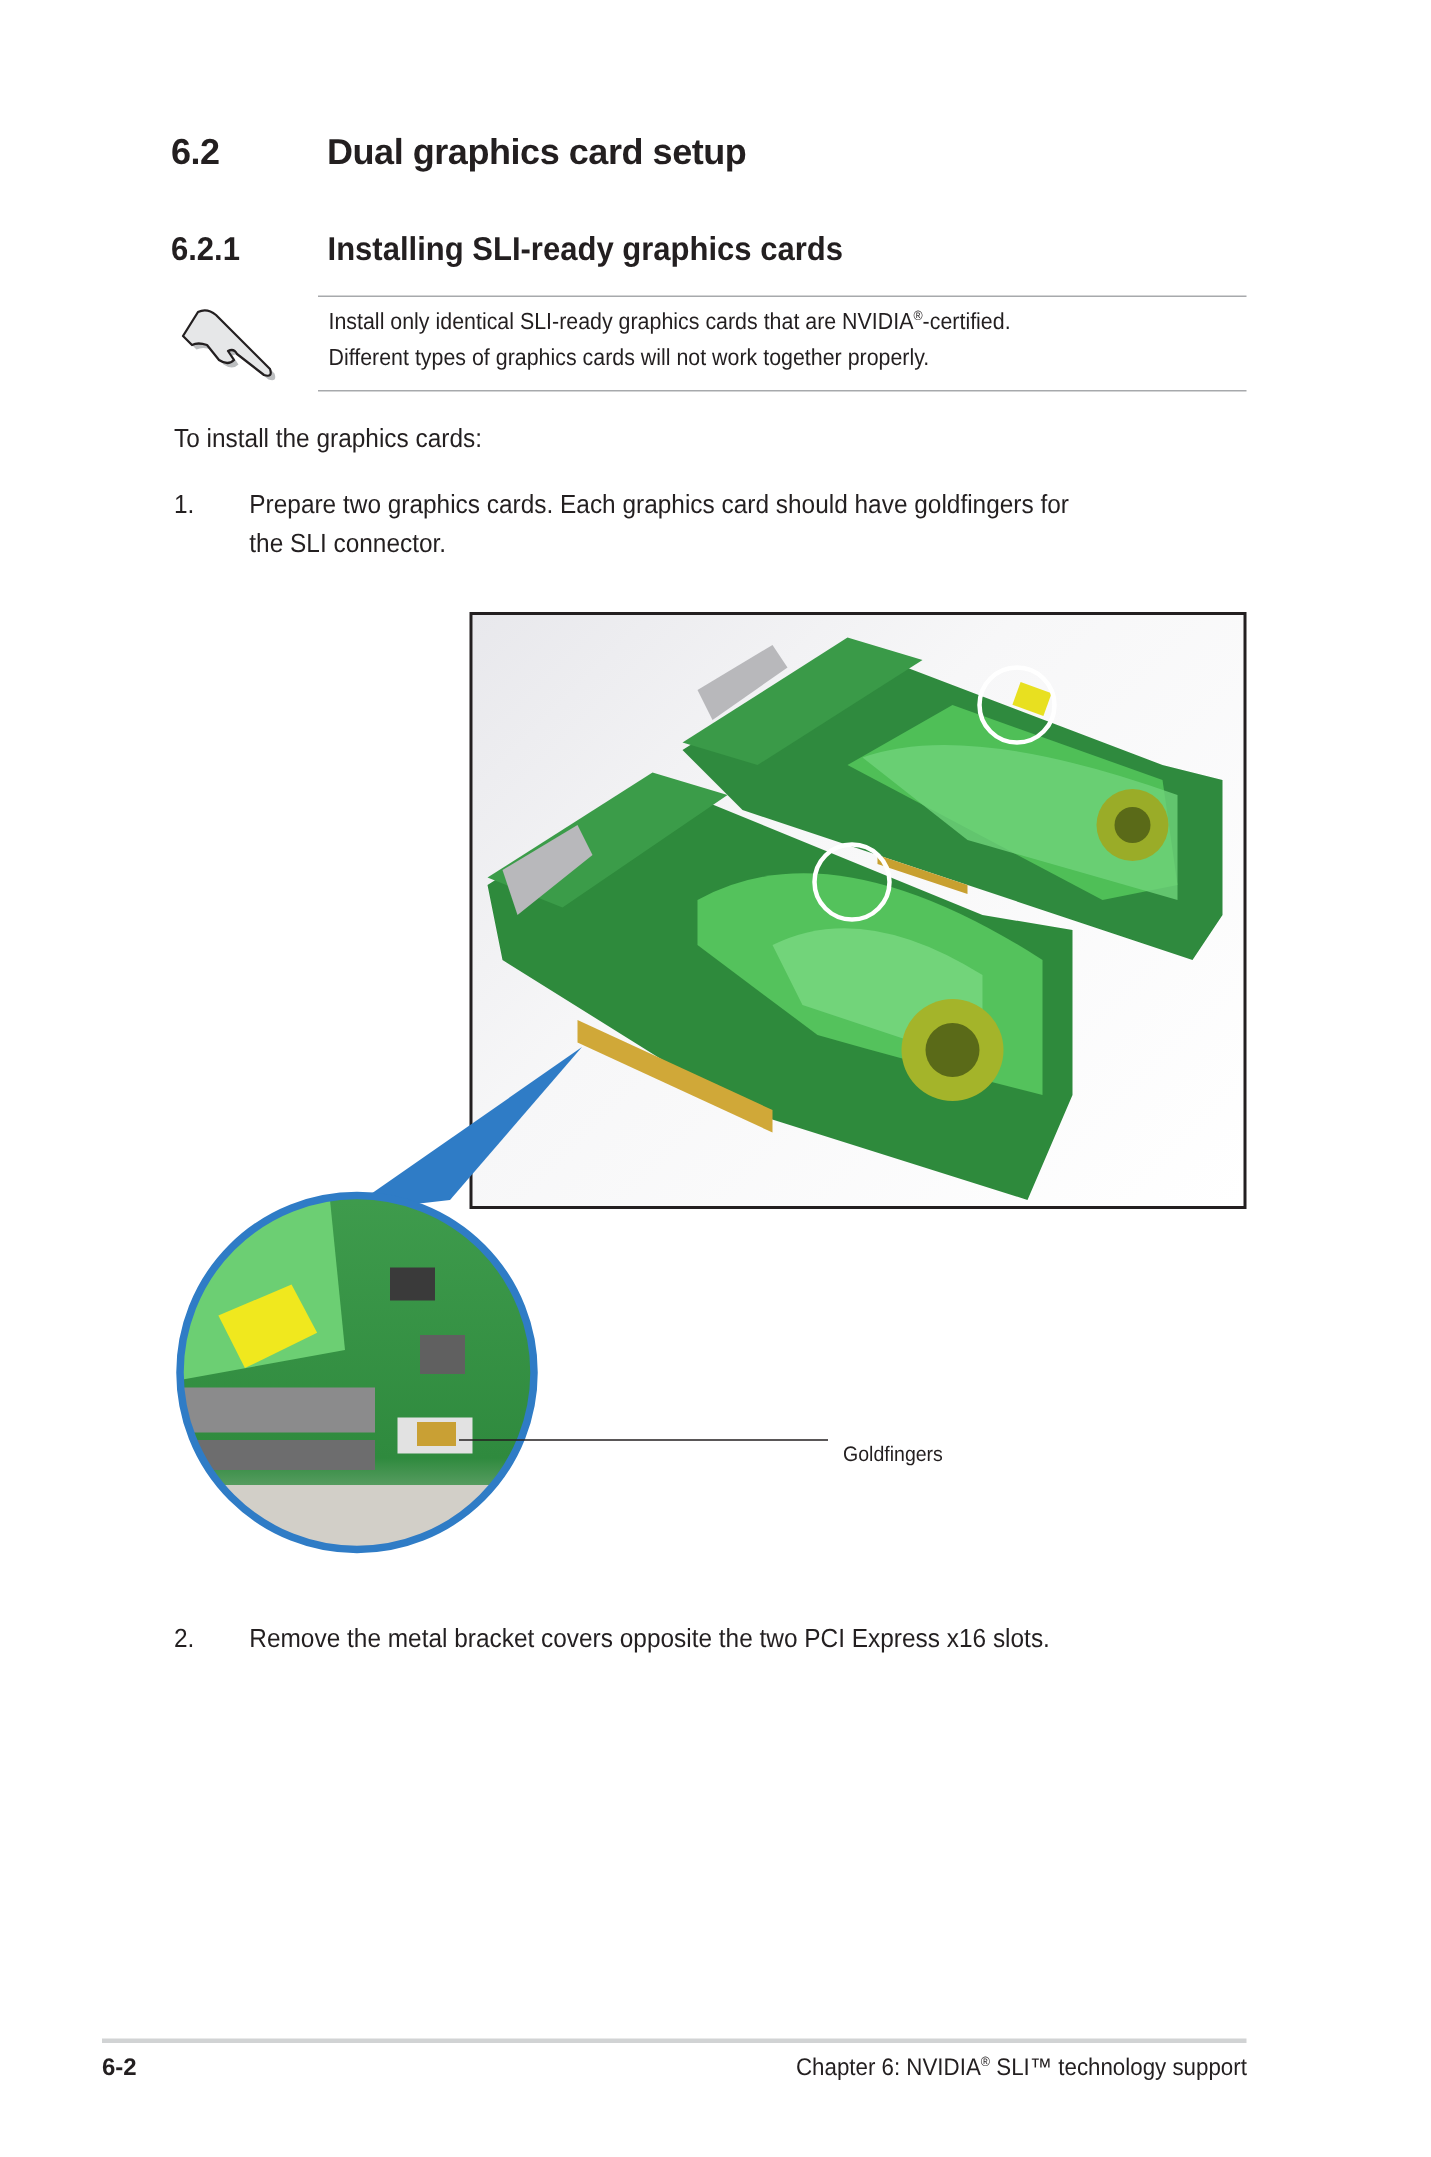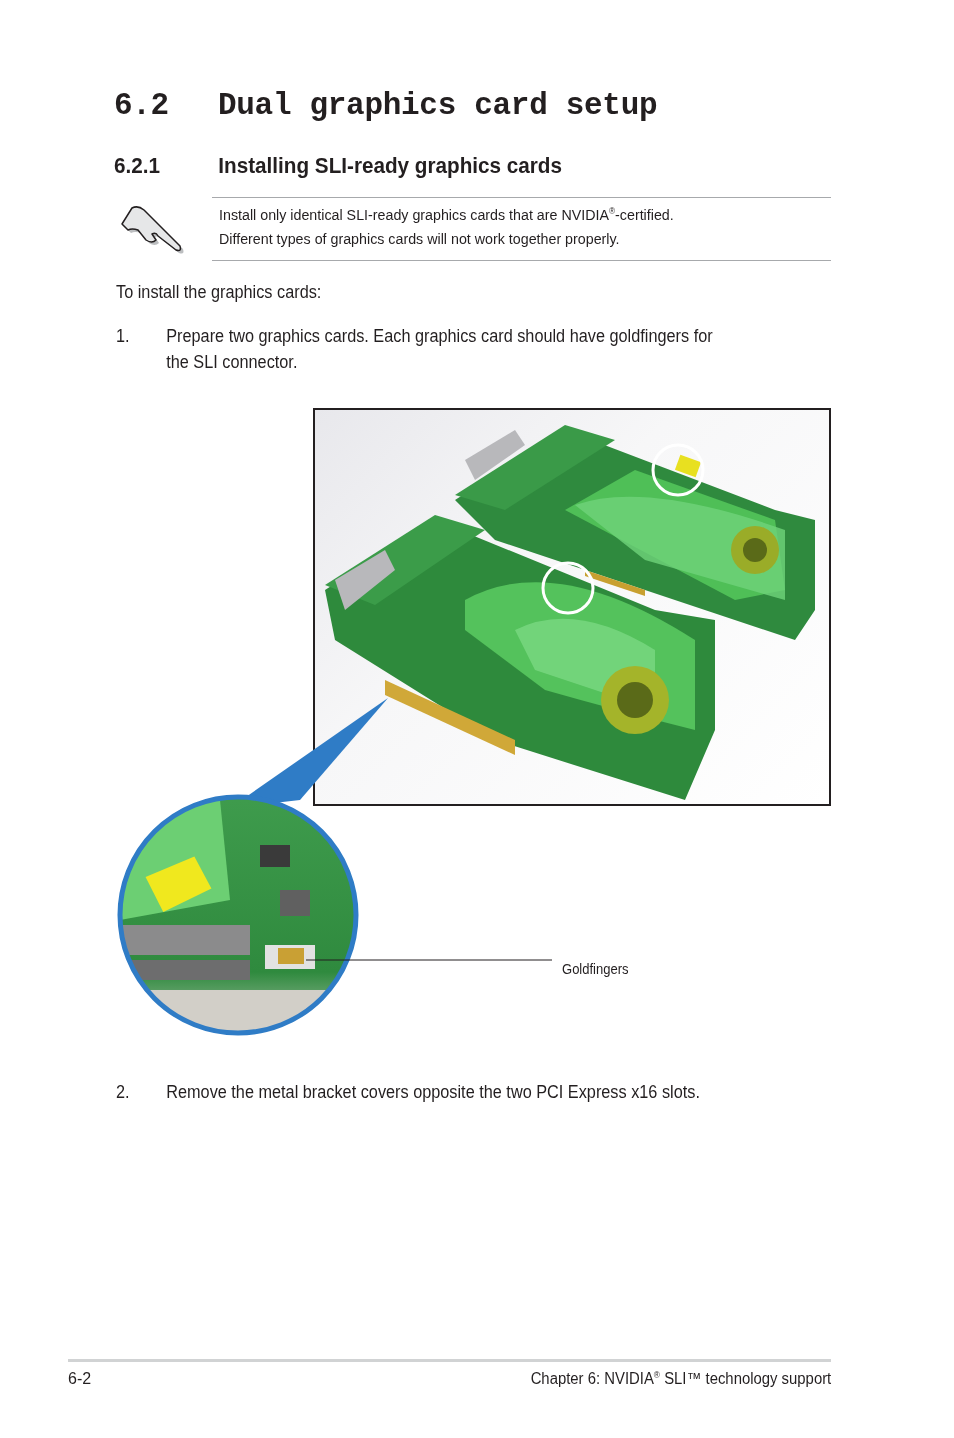--- a/index.html
+++ b/index.html
@@ -1,35 +1,35 @@
 <!DOCTYPE html>
 <html><head>
 <meta charset="utf-8">
 <style>
   html, body { margin: 0; padding: 0; background: #ffffff; }
   body { width: 954px; height: 1438px; position: relative; overflow: hidden;
          font-family: "Liberation Sans", sans-serif; color: #231f20; }
   .abs { position: absolute; }
-  .h1 { left: 114px; top: 88px; font-family: Liberation Mono, monospace; font-weight: bold;
-        font-size: 31px; letter-spacing: -0.3px; white-space: nowrap; }
+  .h1 { left: 114px; top: 88px; font-family: Liberation Sans, sans-serif; font-weight: bold;
+        font-size: 24px; letter-spacing: -0.3px; white-space: nowrap; }
   .h1 .num { display: inline-block; width: 104px; }
   .h2 { left: 114px; top: 153px; font-family: "Liberation Sans", sans-serif; font-weight: bold;
         font-size: 22px; white-space: nowrap; transform: scaleX(0.94); transform-origin: left; }
   .h2 .num { display: inline-block; width: 111px; }
   .note-rule { left: 212px; width: 619px; height: 1px; background: #a7a9ac; }
   .note-text { left: 219px; top: 203px; font-size: 15.5px; line-height: 24px; white-space: nowrap;
                transform: scaleX(0.92); transform-origin: left; }
   sup { font-size: 9px; vertical-align: 6px; line-height: 0; }
   .body-text { font-size: 17.5px; line-height: 26px; white-space: nowrap;
                transform: scaleX(0.93); transform-origin: left; }
   .li-num { display: inline-block; width: 54px; }
   .photo { left: 313px; top: 408px; width: 518px; height: 398px; box-sizing: border-box;
            border: 2px solid #231f20; background: linear-gradient(135deg,#e8e8ec 0%,#f7f7f8 40%,#ffffff 100%); overflow: hidden; }
   .footer-rule { left: 68px; top: 1359px; width: 763px; height: 3px; background: #d1d3d4; }
-  .footer-left { left: 68px; top: 1370px; font-size: 16px; }
+  .footer-left { left: 68px; top: 1370px; font-size: 16px; font-weight: bold; }
   .footer-right { right: 123px; top: 1370px; font-size: 16px; white-space: nowrap;
                   transform: scaleX(0.93); transform-origin: right; }
   .callout-label { left: 562px; top: 961px; font-size: 14px; transform: scaleX(0.93); transform-origin: left; }
 </style>
 </head>
 <body>
 
 <div class="abs h1">
   <span class="num">6.2</span><span>Dual graphics card setup</span>
 </div>

